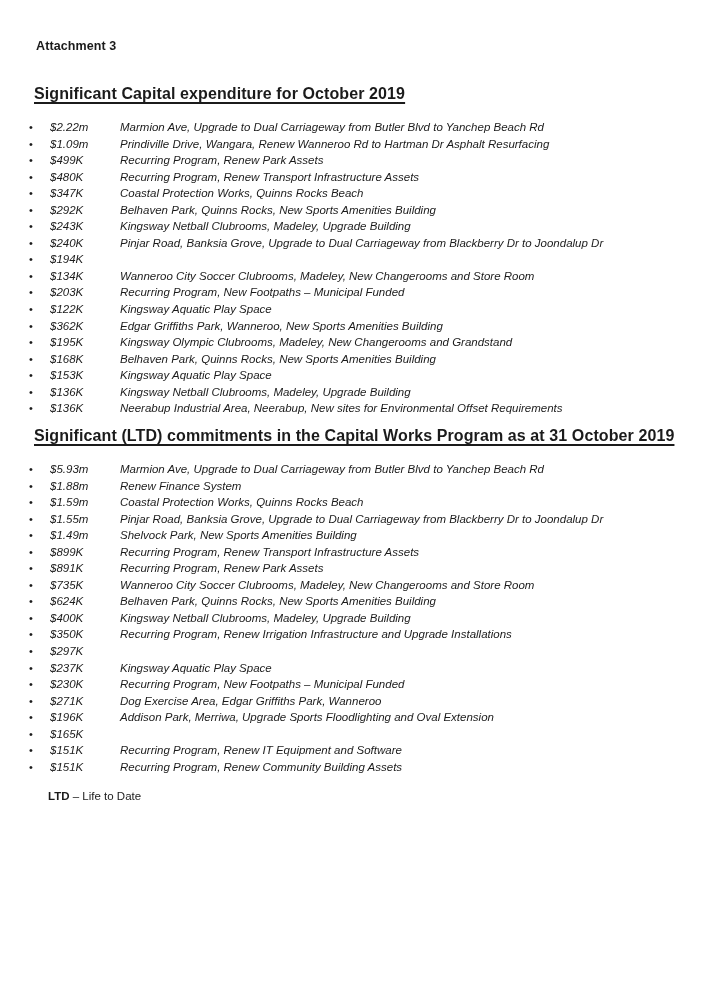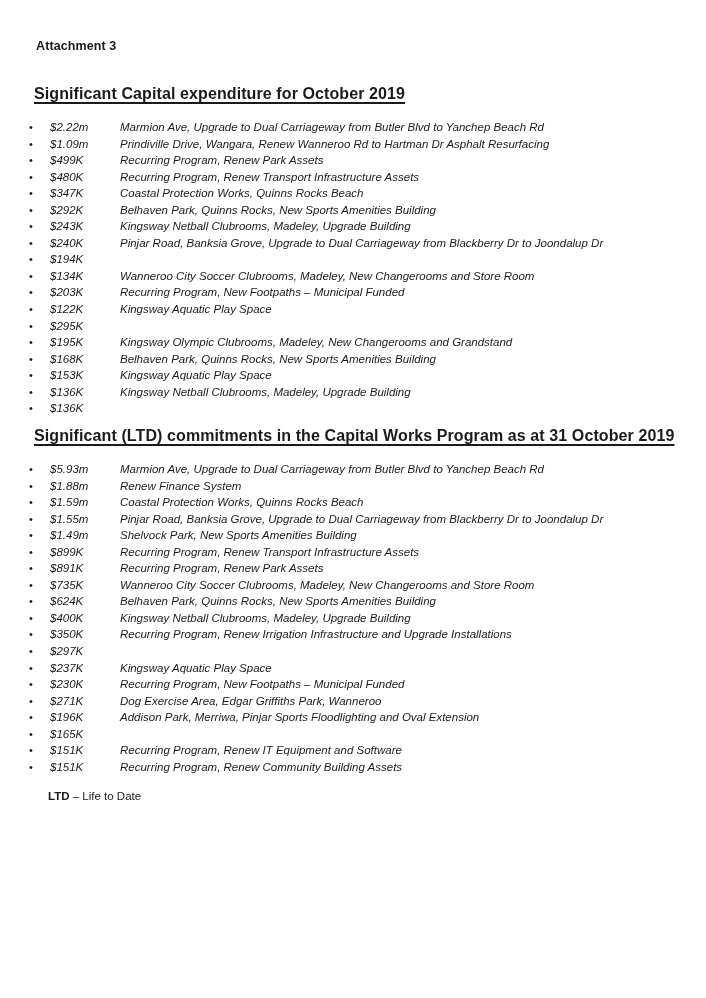--- a/index.html
+++ b/index.html
@@ -132,21 +132,22 @@
         <span class="amount">$203K</span>
         <span class="desc">Recurring Program, New Footpaths – Municipal Funded</span>
       </div>
       <div class="row">
         <span class="bullet">•</span>
         <span class="amount">$122K</span>
         <span class="desc">Kingsway Aquatic Play Space</span>
       </div>
       <div class="row">
         <span class="bullet">•</span>
-        <span class="amount">$295K</span>
+        <span class="amount">$362K</span>
+        <span class="desc">Edgar Griffiths Park, Wanneroo, New Sports Amenities Building</span>
       </div>
       <div class="row">
         <span class="bullet">•</span>
         <span class="amount">$195K</span>
         <span class="desc">Kingsway Olympic Clubrooms, Madeley, New Changerooms and Grandstand</span>
       </div>
       <div class="row">
         <span class="bullet">•</span>
         <span class="amount">$168K</span>
         <span class="desc">Belhaven Park, Quinns Rocks, New Sports Amenities Building</span>
@@ -157,20 +158,21 @@
         <span class="desc">Kingsway Aquatic Play Space</span>
       </div>
       <div class="row">
         <span class="bullet">•</span>
         <span class="amount">$136K</span>
         <span class="desc">Kingsway Netball Clubrooms, Madeley, Upgrade Building</span>
       </div>
       <div class="row">
         <span class="bullet">•</span>
         <span class="amount">$136K</span>
+        <span class="desc">Neerabup Industrial Area, Neerabup, New sites for Environmental Offset Requirements</span>
       </div>
     </div>
 
   <h1 class="section-heading heading-2">Significant (LTD) commitments in the Capital Works Program as at 31 October 2019</h1>
 
   <div class="bullet-list list-2">
       <div class="row">
         <span class="bullet">•</span>
         <span class="amount">$5.93m</span>
         <span class="desc">Marmion Ave, Upgrade to Dual Carriageway from Butler Blvd to Yanchep Beach Rd</span>
@@ -240,21 +242,21 @@
         <span class="desc">Recurring Program, New Footpaths – Municipal Funded</span>
       </div>
       <div class="row">
         <span class="bullet">•</span>
         <span class="amount">$271K</span>
         <span class="desc">Dog Exercise Area, Edgar Griffiths Park, Wanneroo</span>
       </div>
       <div class="row">
         <span class="bullet">•</span>
         <span class="amount">$196K</span>
-        <span class="desc">Addison Park, Merriwa, Pinjar Sports Floodlighting and Oval Extension</span>
+        <span class="desc">Addison Park, Merriwa, Upgrade Sports Floodlighting and Oval Extension</span>
       </div>
       <div class="row">
         <span class="bullet">•</span>
         <span class="amount">$165K</span>
       </div>
       <div class="row">
         <span class="bullet">•</span>
         <span class="amount">$151K</span>
         <span class="desc">Recurring Program, Renew IT Equipment and Software</span>
       </div>

